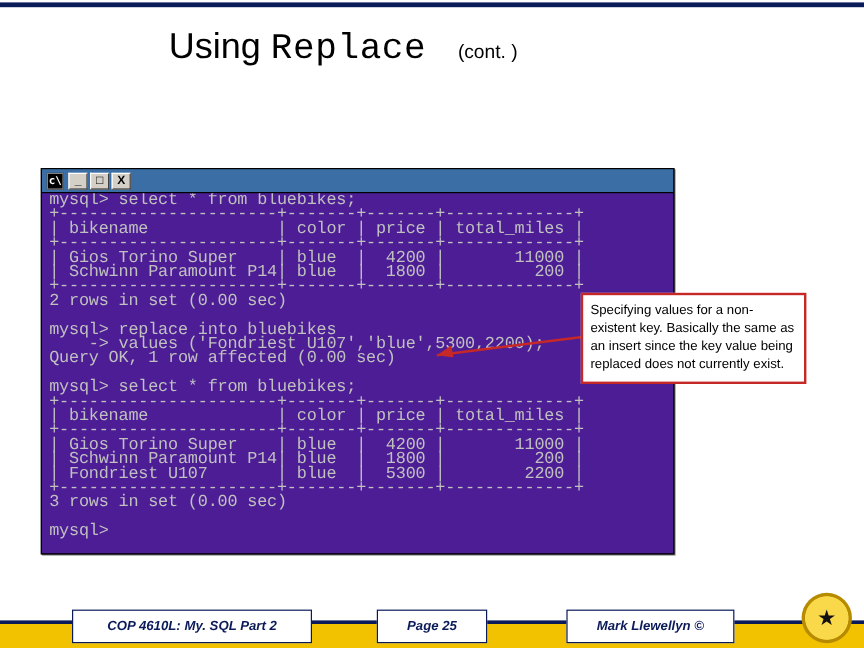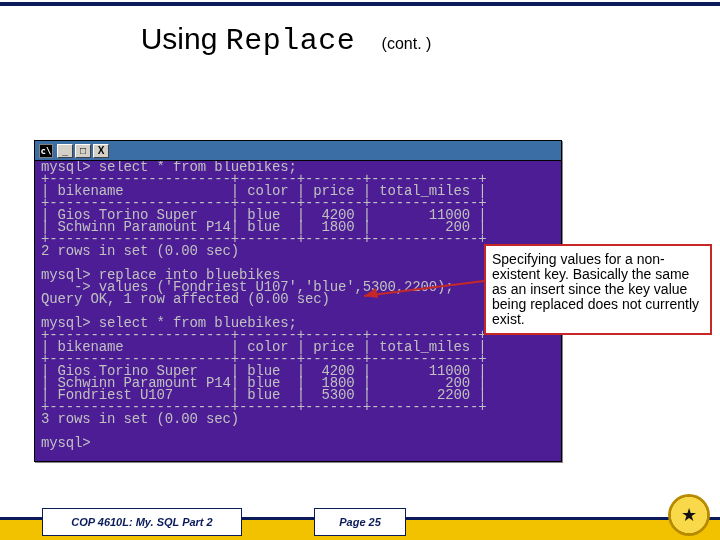--- a/index.html
+++ b/index.html
@@ -16,31 +16,31 @@
   
   .cmd-window { position: absolute; top: 140px; left: 34px; width: 528px; height: 322px; border: 1px solid #000; background: #000; box-shadow: 1px 1px 0 #888; }
   .cmd-titlebar { height: 20px; background: linear-gradient(#3a6ea5,#3a6ea5); color: #fff; display: flex; align-items: center; font-size: 11px; font-weight: 700; padding-left: 4px; border-bottom: 1px solid #000;}
   .cmd-titlebar .cx { width: 14px; height: 14px; background: #000; color: #fff; font-size: 9px; font-family: monospace; display: inline-flex; align-items: center; justify-content: center; margin-right: 4px; border: 1px solid #808080;}
   .cmd-titlebar .title-text { flex: 1; white-space: nowrap; overflow: hidden; }
   .cmd-winbtns { display: flex; gap: 2px; padding-right: 2px; }
   .cmd-winbtns .wb { width: 16px; height: 14px; background: #d4d0c8; border: 1px solid #fff; border-right-color: #404040; border-bottom-color: #404040; font-size: 10px; line-height: 12px; text-align: center; font-family: Arial; color:#000;}
   .cmd-body { position: absolute; top: 20px; left: 0; right: 0; bottom: 0; background: #4c1d95; color: #c0c0c0; font-family: "Lucida Console","Courier New",monospace; font-size: 14px; line-height: 12px; padding: 0 6px; white-space: pre; overflow: hidden; letter-spacing: -0.15px;}
 
   
-  .callout { position: absolute; top: 244px; left: 484px; width: 228px; border: 2px solid #c62828; background: #fff; padding: 6px 6px; font-size: 14px; line-height: 15px; font-family: Arial, Helvetica, sans-serif; color: #000; }
+  .callout { position: absolute; top: 244px; left: 484px; width: 188px; border: 2px solid #c62828; background: #fff; padding: 6px 6px; font-size: 11px; line-height: 15px; font-family: Arial, Helvetica, sans-serif; color: #000; }
 
   
   .pointer { position: absolute; top: 258px; left: 362px; width: 140px; height: 40px; pointer-events: none; }
 
   
   .footer { position: absolute; left: 0; bottom: 0; width: 720px; height: 42px; }
   .footer-yellow { position: absolute; left: 0; bottom: 0; width: 720px; height: 20px; background: #f2c200; }
   .footer-rule { position: absolute; left: 0; bottom: 20px; width: 720px; height: 3px; background: #0b1b5a; }
   .footer-box { position: absolute; height: 28px; bottom: 4px; background: #fff; border: 1px solid #0b1b5a; display: flex; align-items: center; justify-content: center; font-size: 11px; font-family: Arial; font-style: italic; font-weight: 700; color: #0b1b5a; }
-  .fb-left { left: 42px; width: 200px; }
+  .fb-left { left: 60px; width: 200px; }
   .fb-mid  { left: 314px; width: 92px; }
   .fb-right{ left: 472px; width: 140px; }
 
   .seal { position: absolute; right: 10px; bottom: 4px; width: 42px; height: 42px; }
   .seal .ring { width: 42px; height: 42px; border-radius: 50%; background: radial-gradient(circle at 50% 50%, #f9d94a 0 60%, #b78b00 62% 100%); position: relative; }
   .seal .star { position: absolute; top: 50%; left: 50%; width: 18px; height: 18px; transform: translate(-50%,-52%); color: #111; font-size: 18px; line-height: 18px; text-align: center; }
 </style>
 </head>
 <body>
 
@@ -100,18 +100,21 @@
 
   <div class="footer">
     <div class="footer-rule"></div>
     <div class="footer-yellow"></div>
     <div class="footer-box fb-left">
       <span>COP 4610L: My. SQL Part 2</span>
     </div>
     <div class="footer-box fb-mid">
       <span>Page 25</span>
     </div>
+    <div class="footer-box fb-right">
+      <span>Mark Llewellyn ©</span>
+    </div>
     <div class="seal">
       <div class="ring"></div>
       <div class="star">★</div>
     </div>
   </div>
 </div>
 
 </body></html>

